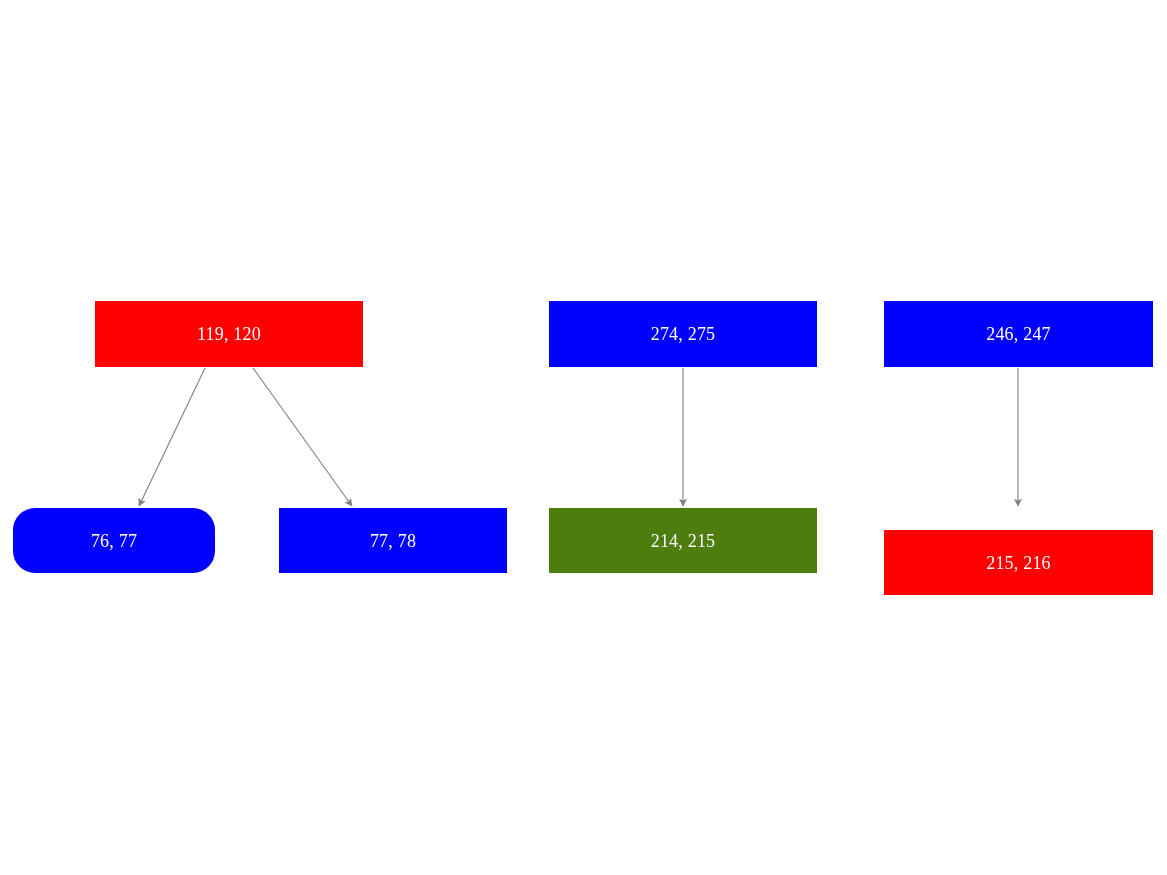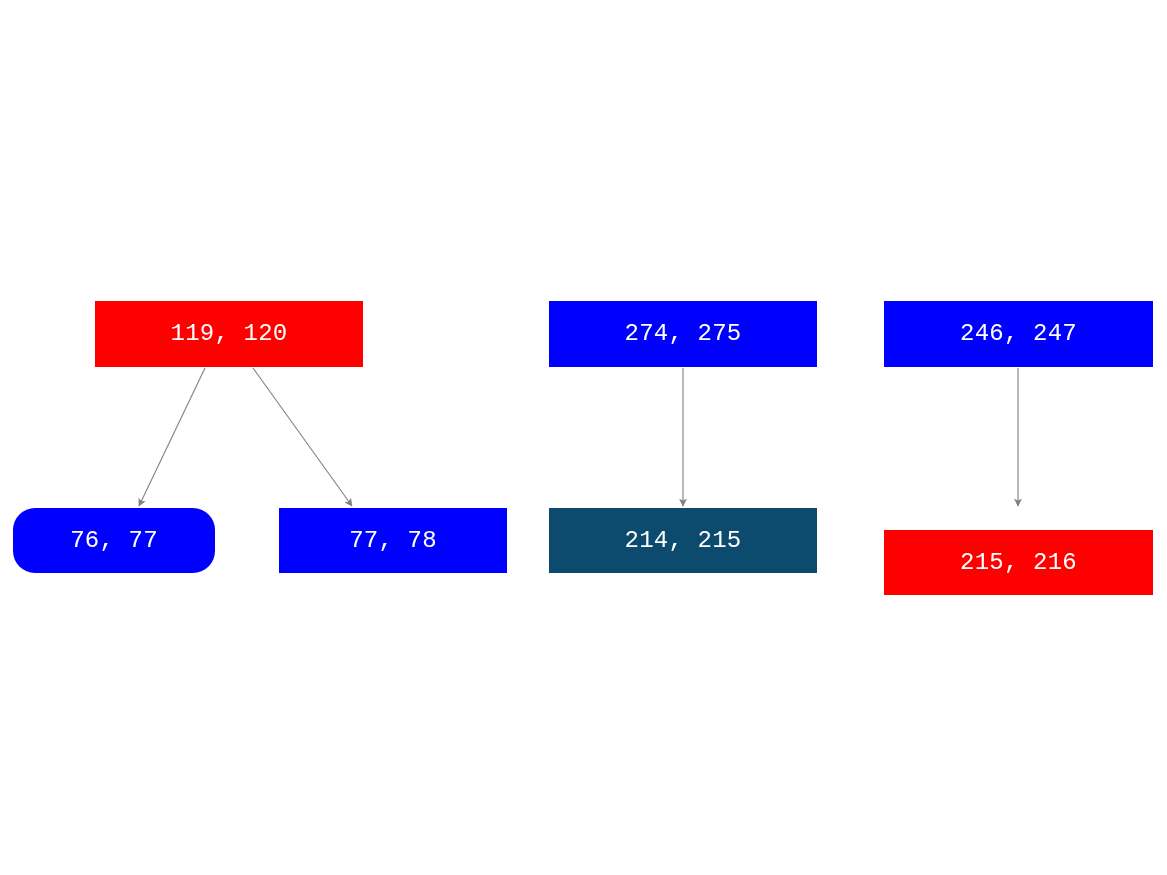--- a/index.html
+++ b/index.html
@@ -30,22 +30,22 @@
     height: 875px;
     pointer-events: none;
   }
   .node {
     position: absolute;
     box-sizing: border-box;
     display: flex;
     align-items: center;
     justify-content: center;
     color: #ffffff;
-    font-size: 24px;
-    font-family: Liberation Mono, monospace;
+    font-size: 18px;
+    font-family: Liberation Serif, serif;
     letter-spacing: 0.2px;
     line-height: 1;
     white-space: nowrap;
     user-select: none;
   }
   .node-label {
     display: block;
     text-align: center;
   }
 </style>
@@ -74,21 +74,21 @@
       </div>
       <div class="node" style="left: 13px; top: 508px; width: 202px; height: 65px; background: rgb(0, 0, 255); border-radius: 22px;">
         <span class="node-label">76, 77</span>
       </div>
       <div class="node" style="left: 279px; top: 508px; width: 228px; height: 65px; background: rgb(0, 0, 255);">
         <span class="node-label">77, 78</span>
       </div>
       <div class="node" style="left: 549px; top: 301px; width: 268px; height: 66px; background: rgb(0, 0, 255);">
         <span class="node-label">274, 275</span>
       </div>
-      <div class="node" style="left: 549px; top: 508px; width: 268px; height: 65px; background: #0c4a6e; align-items: center;">
+      <div class="node" style="left: 549px; top: 508px; width: 268px; height: 65px; background: #4d7c0f; align-items: center;">
         <span class="node-label">214, 215</span>
       </div>
       <div class="node" style="left: 884px; top: 301px; width: 269px; height: 66px; background: rgb(0, 0, 255);">
         <span class="node-label">246, 247</span>
       </div>
       <div class="node" style="left: 884px; top: 508px; width: 269px; height: 65px; background: rgb(255, 0, 0); margin-top: 22px;">
         <span class="node-label">215, 216</span>
       </div>
     </div>
 

